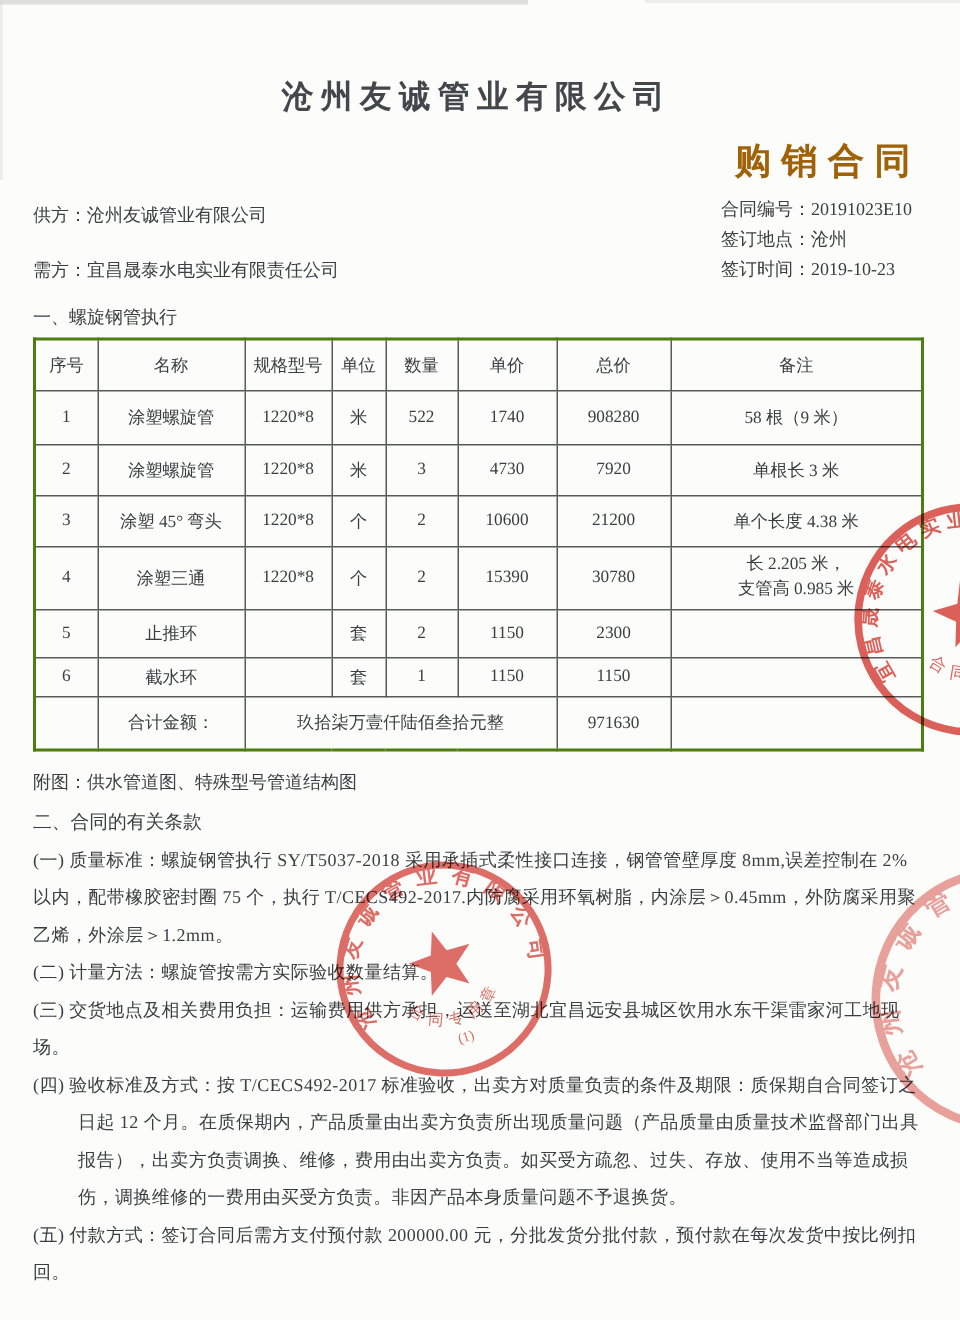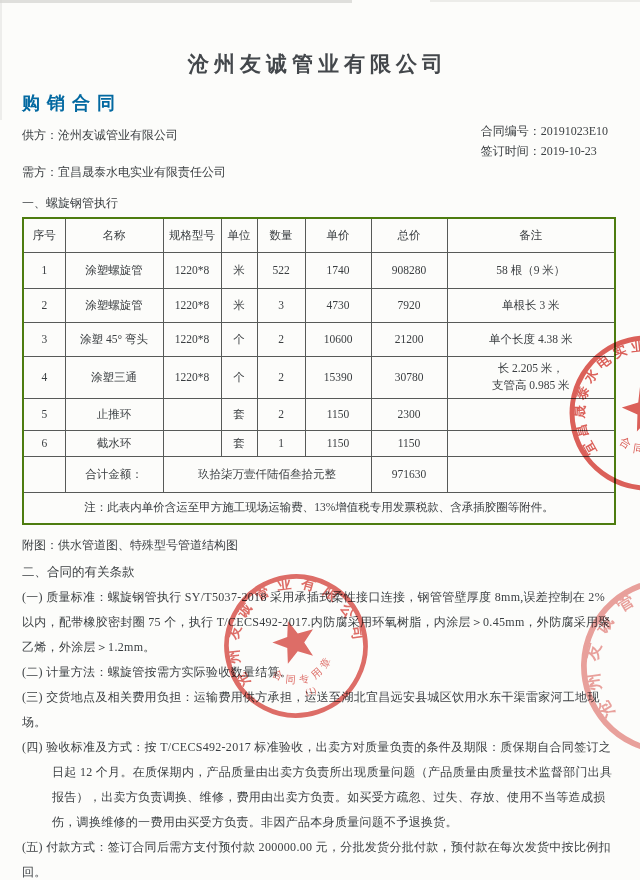--- a/index.html
+++ b/index.html
@@ -9,21 +9,21 @@
     background:#fcfcfa; color:#3a3e41;
     font-family:"Liberation Serif","DejaVu Serif",serif;
   }
   .scan-edge-a { position:absolute; top:0; left:0; width:352px; height:3px; background:#c6c6c2; opacity:.55; }
   .scan-edge-b { position:absolute; top:0; left:430px; width:210px; height:2px; background:#d4d4d0; opacity:.4; }
   .scan-edge-c { position:absolute; top:0; left:0; width:2px; height:120px; background:#d8d8d4; opacity:.4; }
 
   .content { position:relative; padding:50px 26px 0 22px; }
 
   .title { margin:0; text-align:center; font-size:21px; font-weight:bold; letter-spacing:5px; color:#43474b; }
-  .subtitle { margin:13px 0 0 0; text-align:left; font-size:18px; font-weight:bold; letter-spacing:7px; color:#0369a1; }
+  .subtitle { margin:13px 0 0 0; text-align:right; font-size:24px; font-weight:bold; letter-spacing:7px; color:#a16207; }
 
   .info { position:relative; margin-top:12px; height:66px; font-size:12px; }
   .info-left p { margin:0; }
   .info-left .buyer-line { margin-top:20px; }
   .info-right { position:absolute; top:-6px; right:6px; line-height:20px; }
   .section-title { margin:2px 0 5px 0; font-size:12px; }
 
   table.items { border-collapse:collapse; width:592px; table-layout:fixed; font-size:11.5px; }
   table.items td, table.items th { border:1px solid #575a58; text-align:center; vertical-align:middle; padding:1px 2px; font-weight:normal; overflow:hidden; }
   table.items { border:2px solid #4d7c0f; }
@@ -62,20 +62,21 @@
     <h1 class="title">沧州友诚管业有限公司</h1>
     <h2 class="subtitle">购销合同</h2>
 
     <div class="info">
       <div class="info-left">
         <p class="supplier-line">供方：沧州友诚管业有限公司</p>
         <p class="buyer-line">需方：宜昌晟泰水电实业有限责任公司</p>
       </div>
       <div class="info-right">
         <div>合同编号：20191023E10</div>
+        <div>签订地点：沧州</div>
         <div>签订时间：2019-10-23</div>
       </div>
     </div>
 
     <p class="section-title">一、螺旋钢管执行</p>
 
     <table class="items">
       <colgroup>
         <col style="width:42px">
           <col style="width:98px">
@@ -158,23 +159,20 @@
         <td>1150</td>
         <td></td>
       </tr>
       <tr class="h-total">
         <td></td>
         <td>合计金额：</td>
         <td colspan="4">玖拾柒万壹仟陆佰叁拾元整</td>
         <td>971630</td>
         <td></td>
       </tr>
-      <tr>
-        <td colspan="8" class="note-cell">注：此表内单价含运至甲方施工现场运输费、13%增值税专用发票税款、含承插胶圈等附件。</td>
-      </tr>
     </tbody>
       </table>
 
     <p class="attach-line">附图：供水管道图、特殊型号管道结构图</p>
     <p class="section2-title">二、合同的有关条款</p>
 
     <div class="clauses">
       <p>(一) 质量标准：螺旋钢管执行 SY/T5037-2018 采用承插式柔性接口连接，钢管管壁厚度 8mm,误差控制在 2%以内，配带橡胶密封圈 75 个，执行 T/CECS492-2017.内防腐采用环氧树脂，内涂层＞0.45mm，外防腐采用聚乙烯，外涂层＞1.2mm。</p>
       <p>(二) 计量方法：螺旋管按需方实际验收数量结算。</p>
       <p>(三) 交货地点及相关费用负担：运输费用供方承担，运送至湖北宜昌远安县城区饮用水东干渠雷家河工地现场。</p>

